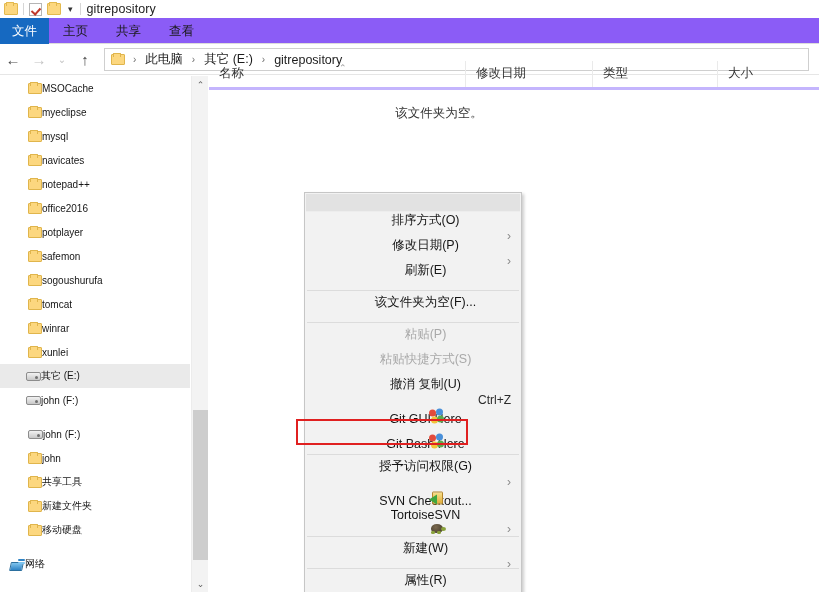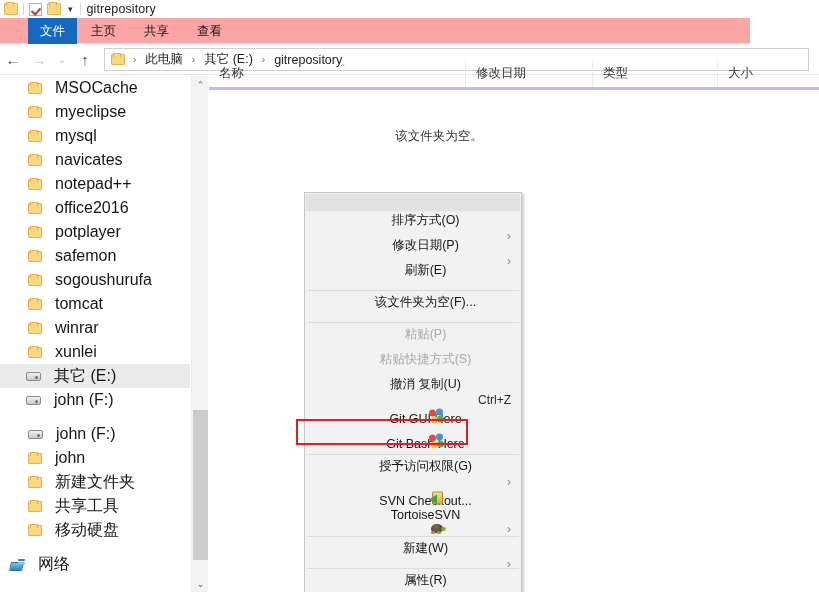--- a/index.html
+++ b/index.html
@@ -35,24 +35,23 @@
   }
   .qat-check:after{
     content:"";position:absolute;left:3px;top:2px;width:4px;height:7px;
     border:solid #c0392b;border-width:0 2px 2px 0;transform:rotate(42deg);
   }
   .qat-caret { font-size:9px; color:#333; line-height:1; padding:0 2px; }
   .win-title { font-size:12.5px; color:#222; padding-left:6px; letter-spacing:.1px; }
 
   
   .ribbon {
-    position:absolute; left:0; top:18px; width:750px; height:26px;
-    background:#fca5a5; display:flex; align-items:stretch;
+    position:absolute; left:0; top:18px; width:819px; height:26px;
+    background:#8b5cf6; display:flex; align-items:stretch;
     border-bottom:1px solid #dcdcdc;
-    padding-left:28px;
   }
   .tab {
     display:flex; align-items:center; justify-content:center;
     font-size:12.5px; color:#1a1a1a; padding:0 14px; cursor:default;
     height:26px;
   }
   .tab.file { background:#1669c1; color:#fff; min-width:46px; padding:0 12px; }
 
   
   .navbar {
@@ -78,22 +77,22 @@
   }
   .crumb { font-size:12.5px; color:#1c1c1c; padding:0 1px; }
   .crumb-sep { font-size:10px; color:#6d6d6d; padding:0 4px; }
 
   
   .navpane {
     position:absolute; left:0; top:76px; width:190px; height:516px;
     background:#fff; overflow:hidden;
   }
   .nav-item {
-    height:24px; display:flex; align-items:center; gap:13px;
-    padding-left:28px; font-size:16px; color:#151515; white-space:nowrap;
+    height:24px; display:flex; align-items:center; gap:0;
+    padding-left:28px; font-size:10px; color:#151515; white-space:nowrap;
   }
   .nav-item.selected { background:#eaeaea; }
   .nav-item.drive { padding-left:26px; }
   .nav-item.child { padding-left:28px; }
   .nav-item.netw { padding-left:10px; }
   .icon-folder {
     width:14px;height:11px;background:#fcd77f;border:1px solid #e0b54c;border-radius:1px;
     position:relative;flex:none;
   }
   .icon-folder:before{
@@ -146,21 +145,21 @@
   }
   .col:first-child{ border-left:none; }
   .col.name { width:256px; }
   .col.date { width:127px; }
   .col.type { width:125px; }
   .col.size { width:88px; }
   .sort-caret {
     position:absolute; left:130px; top:2px; font-size:9px; color:#9a9a9a;
   }
   .empty-msg {
-    margin-top:38px; text-align:center; font-size:12.5px; color:#333;
+    margin-top:15px; text-align:center; font-size:12.5px; color:#333;
     padding-right:150px;
   }
 
   
   .ctxmenu {
     position:absolute; left:304px; top:192px; width:218px;
     background:#f2f2f2; border:1px solid #c6c6c6;
     box-shadow:2px 2px 3px rgba(0,0,0,.20);
     padding-bottom:3px;
   }
@@ -324,25 +323,25 @@
       <div class="nav-item root">
         <span class="icon-drive"></span>
         <span>john (F:)</span>
       </div>
       <div class="nav-item child">
         <span class="icon-folder"></span>
         <span>john</span>
       </div>
       <div class="nav-item child">
         <span class="icon-folder"></span>
+        <span>共享工具</span>
+      </div>
+      <div class="nav-item child">
+        <span class="icon-folder"></span>
         <span>新建文件夹</span>
-      </div>
-      <div class="nav-item child">
-        <span class="icon-folder"></span>
-        <span>共享工具</span>
       </div>
       <div class="nav-item child">
         <span class="icon-folder"></span>
         <span>移动硬盘</span>
       </div>
       <div style="height: 10px;"></div>
       <div class="nav-item netw">
         <span class="icon-network"></span>
         <span>网络</span>
       </div>

